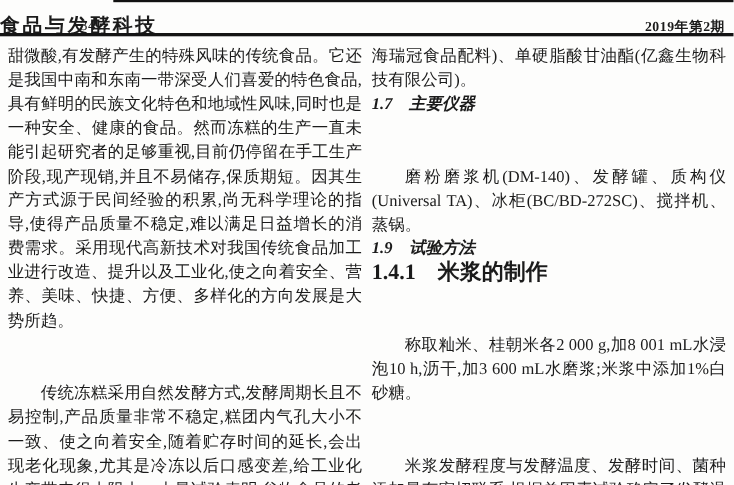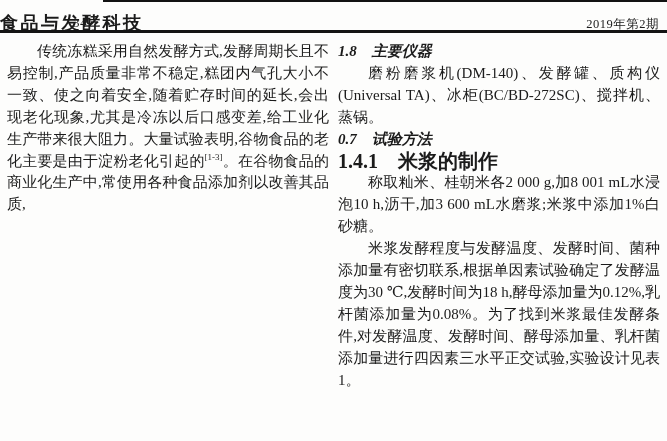--- a/index.html
+++ b/index.html
@@ -27,41 +27,41 @@
     position: absolute; left: 26px; top: 4px;
     font-size: 13px; letter-spacing: 0.5px; margin-left: 47px;
   }
   .journal-title {
     position: absolute; left: 0; right: 0; top: 0;
     text-align: left;
     font-size: 18px; font-weight: bold; letter-spacing: 2.5px;
   }
   .issue-label {
     position: absolute; right: 8px; top: 5px;
-    font-size: 12.5px; font-weight: normal; letter-spacing: 0.5px;
+    font-size: 12.5px; font-weight: bold; letter-spacing: 0.5px;
   }
   .header-rule {
     position: absolute; top: 30px; left: 0;
     width: 667px; height: 3px;
     background: #141414;
   }
   .col {
     position: absolute;
     top: 41px;
     width: 322px;
     font-size: 15px;
     line-height: 21.9px;
     text-align: justify;
     text-justify: inter-ideograph;
   }
   .col-left  { left: 7px; }
   .col-right { left: 338px; }
   .col p { text-align: justify; }
   p.cont { text-indent: 0; }
-  p.ind  { text-indent: 2em; }
+  p.ind  { text-indent: 2em; margin-top: 44px; }
   .h-kai {
     font-weight: bold;
     font-style: italic;
     font-size: 15px;
     line-height: 21.9px;
   }
   .h-hei {
     font-weight: bold;
     font-size: 20px;
     line-height: 21.9px;
@@ -81,25 +81,27 @@
 
   <div class="header">
     <span class="page-number">34</span>
     <div class="journal-title">食品与发酵科技</div>
     <span class="issue-label">2019年第2期</span>
   </div>
 
   <div class="header-rule"></div>
 
   <div class="col col-left">
+    <p class="cont">甜微酸,有发酵产生的特殊风味的传统食品。它还是我国中南和东南一带深受人们喜爱的特色食品,具有鲜明的民族文化特色和地域性风味,同时也是一种安全、健康的食品。然而冻糕的生产一直未能引起研究者的足够重视,目前仍停留在手工生产阶段,现产现销,并且不易储存,保质期短。因其生产方式源于民间经验的积累,尚无科学理论的指导,使得产品质量不稳定,难以满足日益增长的消费需求。采用现代高新技术对我国传统食品加工业进行改造、提升以及工业化,使之向着安全、营养、美味、快捷、方便、多样化的方向发展是大势所趋。</p>
     <p class="ind"><span>传统冻糕采用自然发酵方式,发酵周期长且不易控制,产品质量非常不稳定,糕团内气孔大小不一致、使之向着安全,随着贮存时间的延长,会出现老化现象,尤其是冷冻以后口感变差,给工业化生产带来很大阻力。大量试验表明,谷物食品的老化主要是由于淀粉老化引起的</span><sup class="ref">[1-3]</sup><span>。在谷物食品的商业化生产中,常使用各种食品添加剂以改善其品质,</span></p>
   </div>
 
   <div class="col col-right">
-    <div class="h-kai">1.8　主要仪器</div>
+    <p class="cont">海瑞冠食品配料)、单硬脂酸甘油酯(亿鑫生物科技有限公司)。</p>
+    <div class="h-kai">1.7　主要仪器</div>
     <p class="ind">磨粉磨浆机(DM-140)、发酵罐、质构仪(Universal TA)、冰柜(BC/BD-272SC)、搅拌机、蒸锅。</p>
-    <div class="h-kai">0.7　试验方法</div>
+    <div class="h-kai">1.9　试验方法</div>
     <div class="h-hei">1.4.1　米浆的制作</div>
     <p class="ind">称取籼米、桂朝米各2 000 g,加8 001 mL水浸泡10 h,沥干,加3 600 mL水磨浆;米浆中添加1%白砂糖。</p>
     <p class="ind">米浆发酵程度与发酵温度、发酵时间、菌种添加量有密切联系,根据单因素试验确定了发酵温度为30 ℃,发酵时间为18 h,酵母添加量为0.12%,乳杆菌添加量为0.08%。为了找到米浆最佳发酵条件,对发酵温度、发酵时间、酵母添加量、乳杆菌添加量进行四因素三水平正交试验,实验设计见表1。</p>
   </div>
 
 </div>
 
 </body></html>

